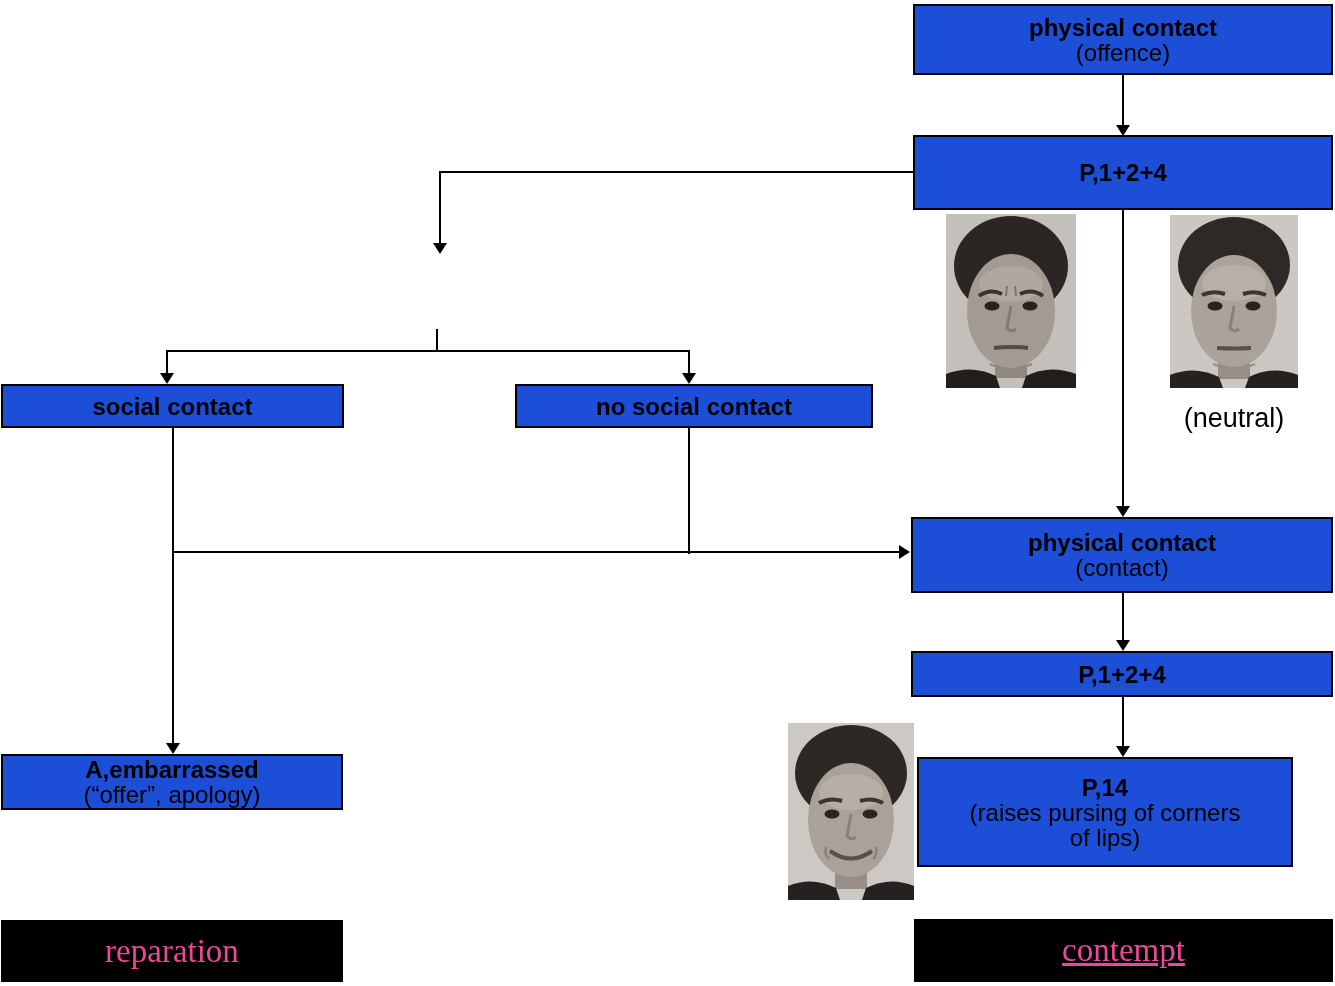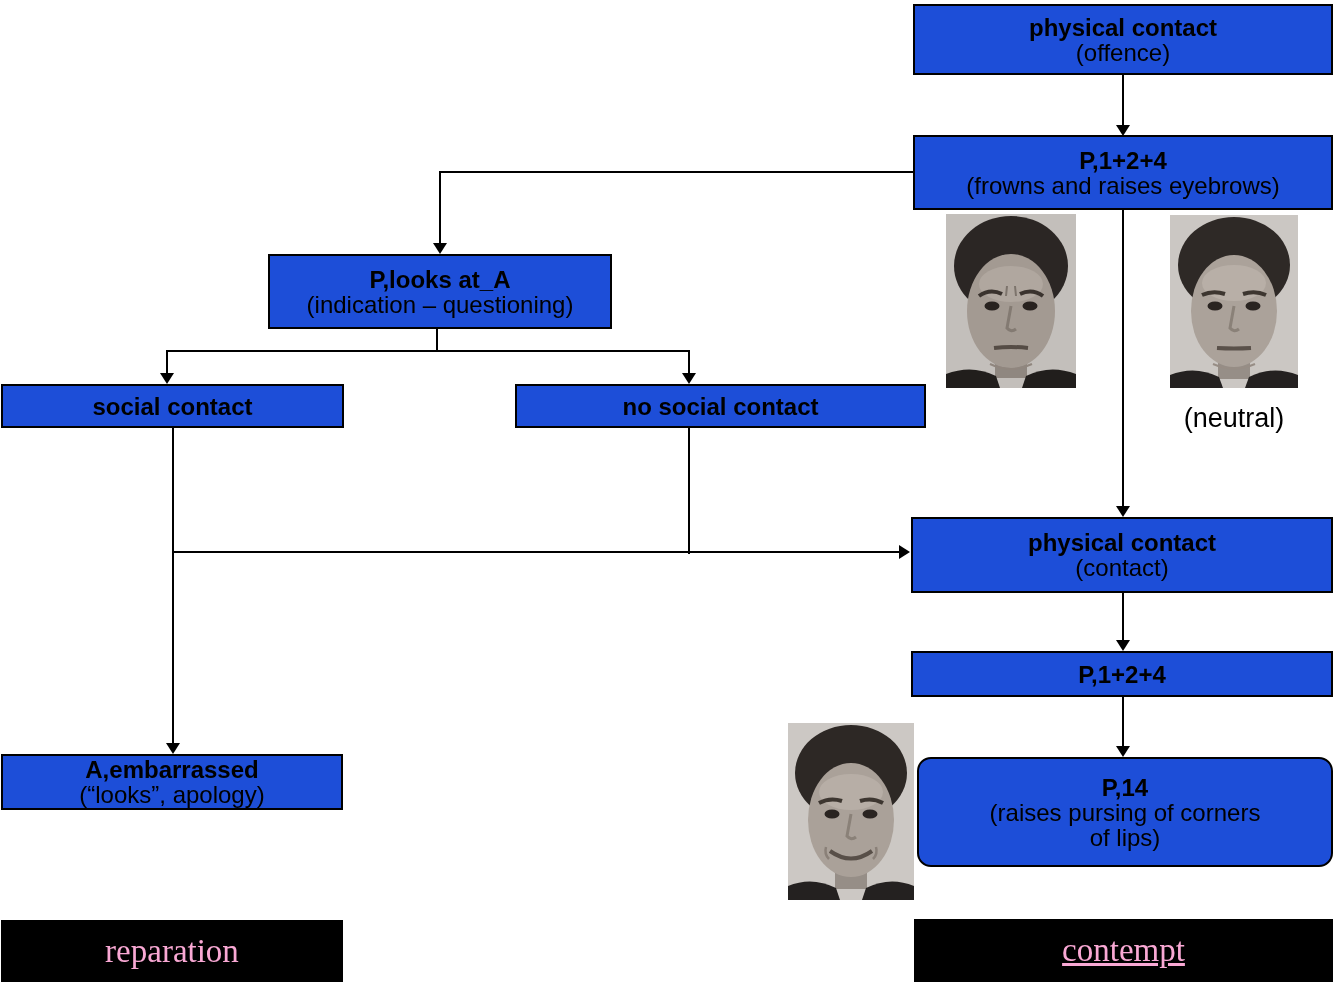--- a/index.html
+++ b/index.html
@@ -23,21 +23,21 @@
     align-items: center;
     text-align: center;
     font-size: 24px;
     line-height: 25px;
   }
   .node .title { font-weight: bold; }
   .outcome {
     position: absolute;
     box-sizing: border-box;
     background: #000000;
-    color: #f9a8d4;
+    color: #ec4899;
     display: flex;
     justify-content: center;
     align-items: center;
     text-align: center;
     font-family: "Liberation Serif", serif;
     font-size: 33px;
   }
   .hline, .vline { position: absolute; background: #000000; }
   .hline { height: 2px; }
   .vline { width: 2px; }
@@ -66,54 +66,49 @@
 
 <div id="stage">
 
   <div class="node" style="left:913px; top:4px; width:420px; height:71px;">
     <div class="title">physical contact</div>
     <div class="sub">(offence)</div>
   </div>
 
   <div class="node" style="left:913px; top:135px; width:420px; height:75px;">
     <div class="title">P,1+2+4</div>
-    <div class="sub">(frowns and raises eyebrows)</div>
-  </div>
-
-  <div class="node" style="left:268px; top:254px; width:344px; height:75px;">
-    <div class="title">P,looks at_A</div>
-    <div class="sub">(indication – questioning)</div>
-  </div>
+  </div>
+
 
   <div class="node" style="left:1px; top:384px; width:343px; height:44px;">
     <div class="title">social contact</div>
   </div>
 
-  <div class="node" style="left:515px; top:384px; width:411px; height:44px;">
+  <div class="node" style="left:515px; top:384px; width:358px; height:44px;">
     <div class="title">no social contact</div>
   </div>
 
   <div class="node" style="left:911px; top:517px; width:422px; height:76px;">
     <div class="title">physical contact</div>
     <div class="sub">(contact)</div>
   </div>
 
   <div class="node" style="left:911px; top:651px; width:422px; height:46px;">
     <div class="title">P,1+2+4</div>
   </div>
 
-  <div class="node" style="left:917px; top:757px; width:416px; height:110px;border-radius:14px;">
+  <div class="node" style="left:917px; top:757px; width:376px; height:110px;">
     <div class="title">P,14</div>
     <div class="sub">(raises pursing of corners</div>
     <div class="sub">of lips)</div>
   </div>
 
   <div class="node" style="left:1px; top:754px; width:342px; height:56px;">
     <div class="title">A,embarrassed</div>
-    <div class="sub">(“looks”, apology)</div>
+    <div class="sub">(“offer”, apology)</div>
   </div>
 
   <div class="outcome" style="left:1px; top:920px; width:342px; height:62px;">reparation</div>
 
   <div class="outcome" style="left:914px; top:919px; width:419px; height:63px;text-decoration:underline;">contempt</div>
 
   <div class="vline" style="left:1122px; top:75px; height:52px;"></div>
   <div class="arrow-down" style="left:1116px; top:125px;"></div>
 
   <div class="hline" style="left:439px; top:171px; width:474px;"></div>

